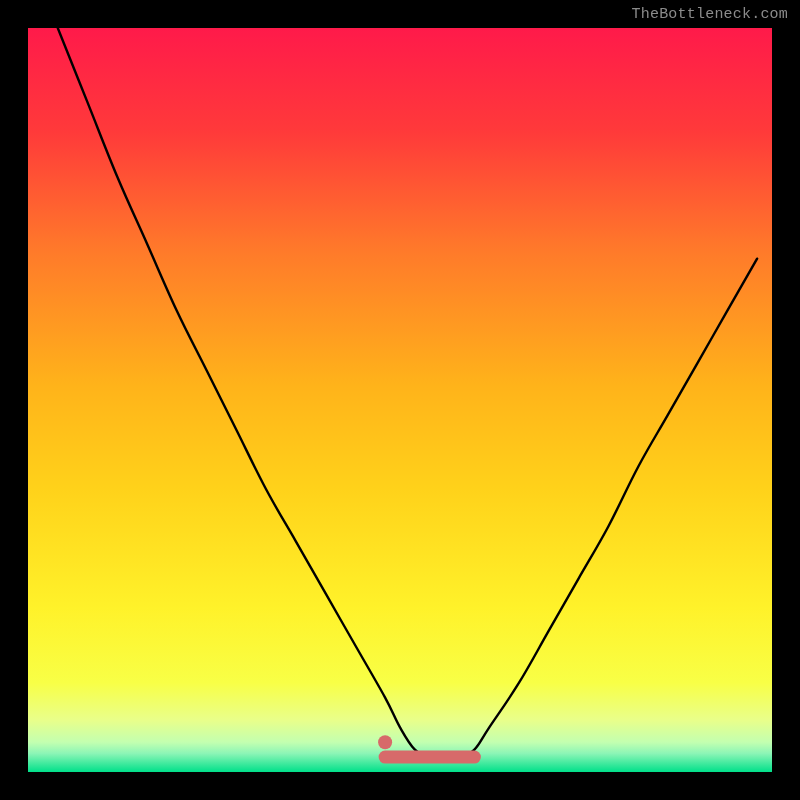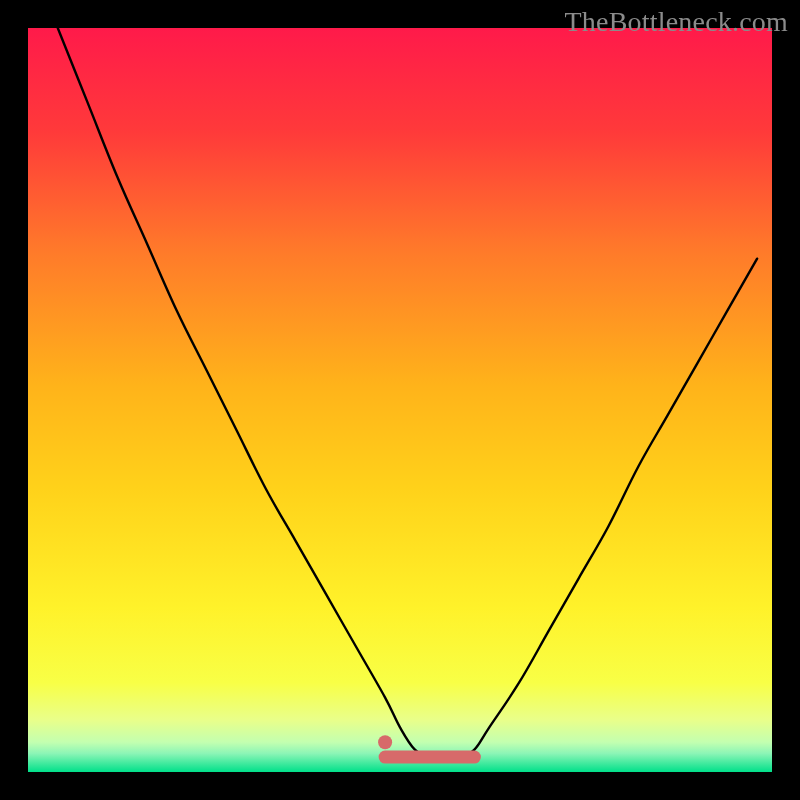--- a/index.html
+++ b/index.html
@@ -22,22 +22,22 @@
     position: absolute;
     left: 0;
     top: 0;
     width: 744px;
     height: 744px;
   }
   .watermark {
     position: absolute;
     top: 6px;
     right: 12px;
-    font-family: Liberation Serif, serif;
-    font-size: 28px;
+    font-family: Liberation Mono, monospace;
+    font-size: 15px;
     font-weight: 500;
     color: #8b8b8b;
     letter-spacing: 0.2px;
     user-select: none;
   }
 </style>
 </head>
 <body>
 
 <div class="frame">

